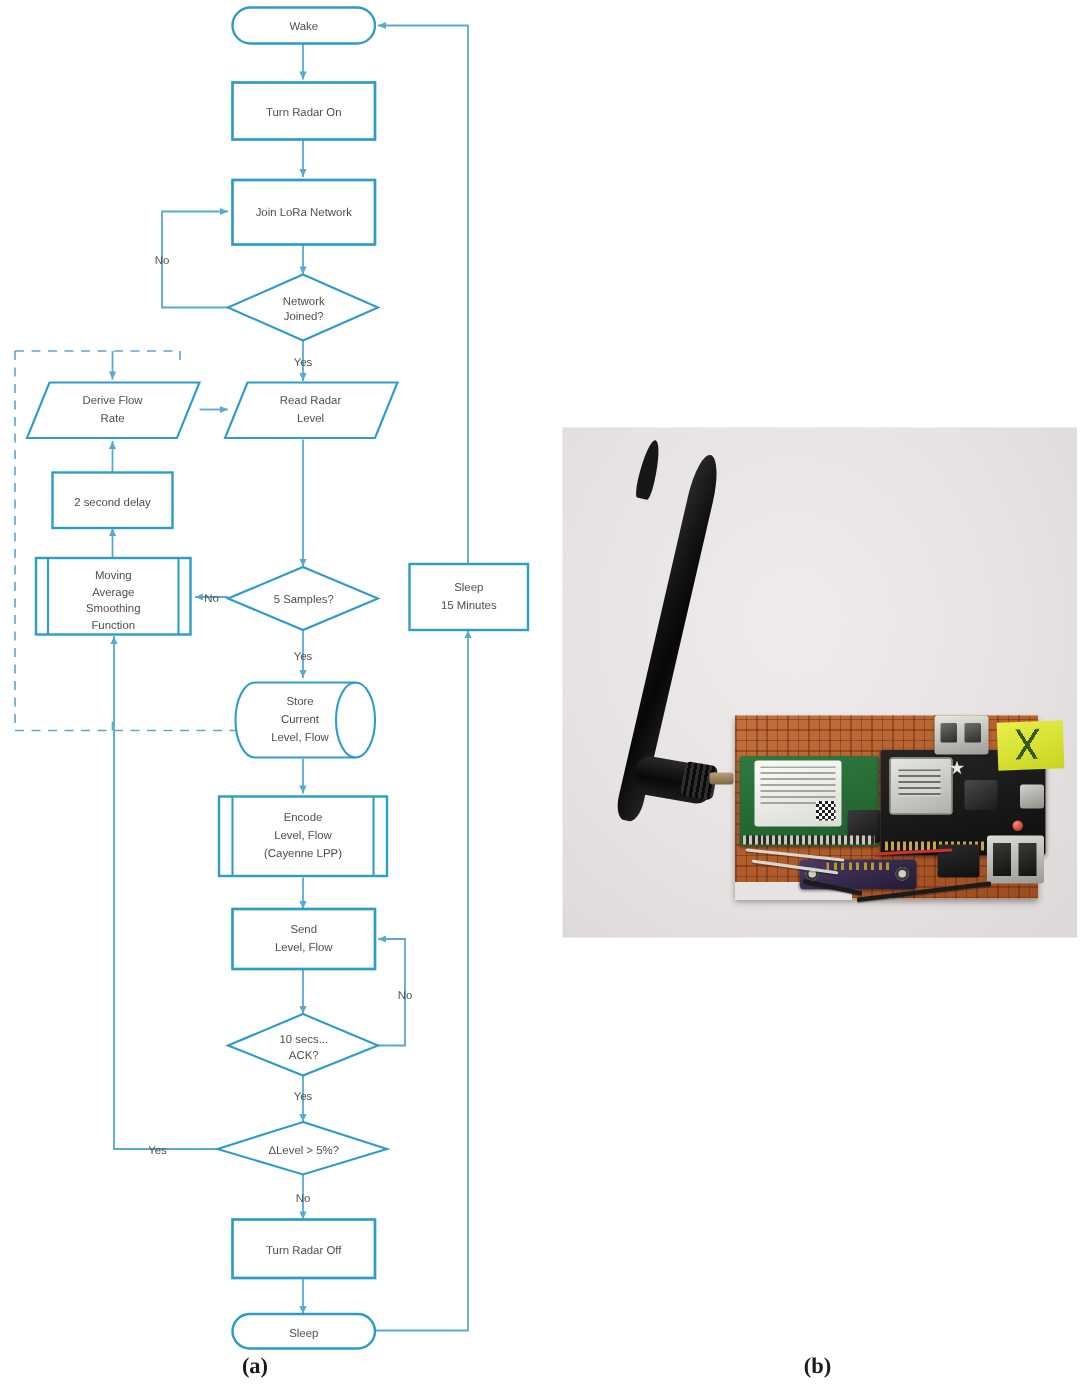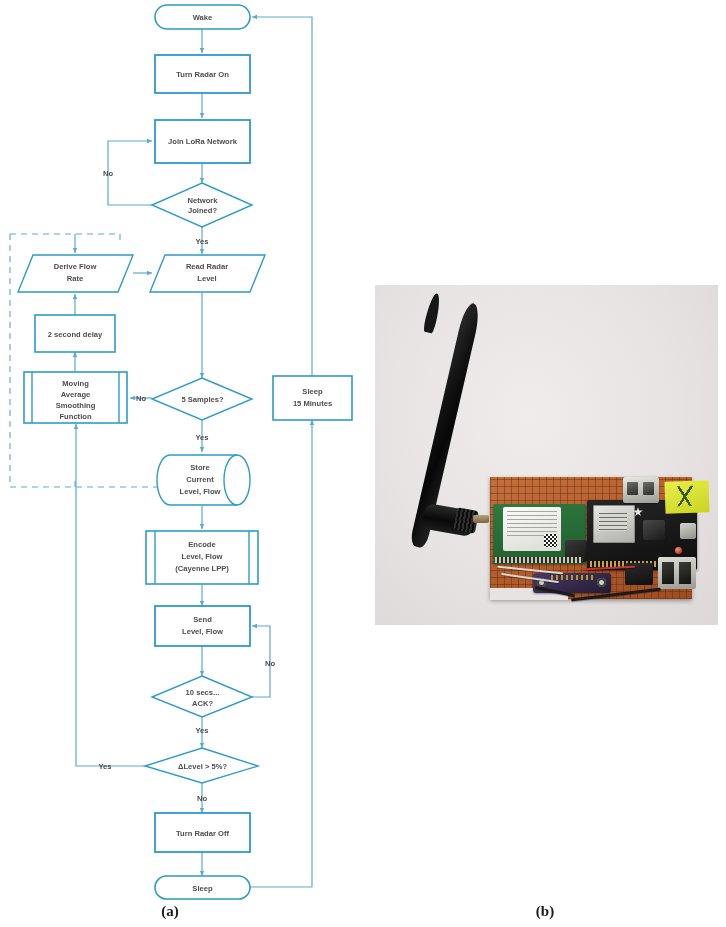--- a/index.html
+++ b/index.html
@@ -1,19 +1,19 @@
 <!DOCTYPE html>
 <html><head>
 <meta charset="utf-8">
 <style>
   html,body{margin:0;padding:0;background:#ffffff;}
   body{width:726px;height:927px;position:relative;
        font-family:"Liberation Sans","DejaVu Sans",sans-serif;overflow:hidden;}
   #figure{position:absolute;left:0;top:0;width:726px;height:927px;}
-  #flowchart{position:absolute;left:0;top:0;width:370px;height:900px;font-weight:bold;}
+  #flowchart{position:absolute;left:0;top:0;width:370px;height:900px;}
   #flowchart svg{display:block;}
   .fcLabel{font-family:"Liberation Sans","DejaVu Sans",sans-serif;
            font-size:7.6px;fill:#4d4d4d;text-anchor:middle;}
   .edgeLabel{font-family:"Liberation Sans","DejaVu Sans",sans-serif;
              font-size:7.6px;fill:#4d4d4d;text-anchor:middle;}
   .caption{position:absolute;font-family:"Liberation Serif","DejaVu Serif",serif;
            font-weight:bold;font-size:15px;color:#1a1a1a;text-align:center;}
   #cap-a{left:120px;top:903px;width:100px;}
   #cap-b{left:495px;top:903px;width:100px;}
 

